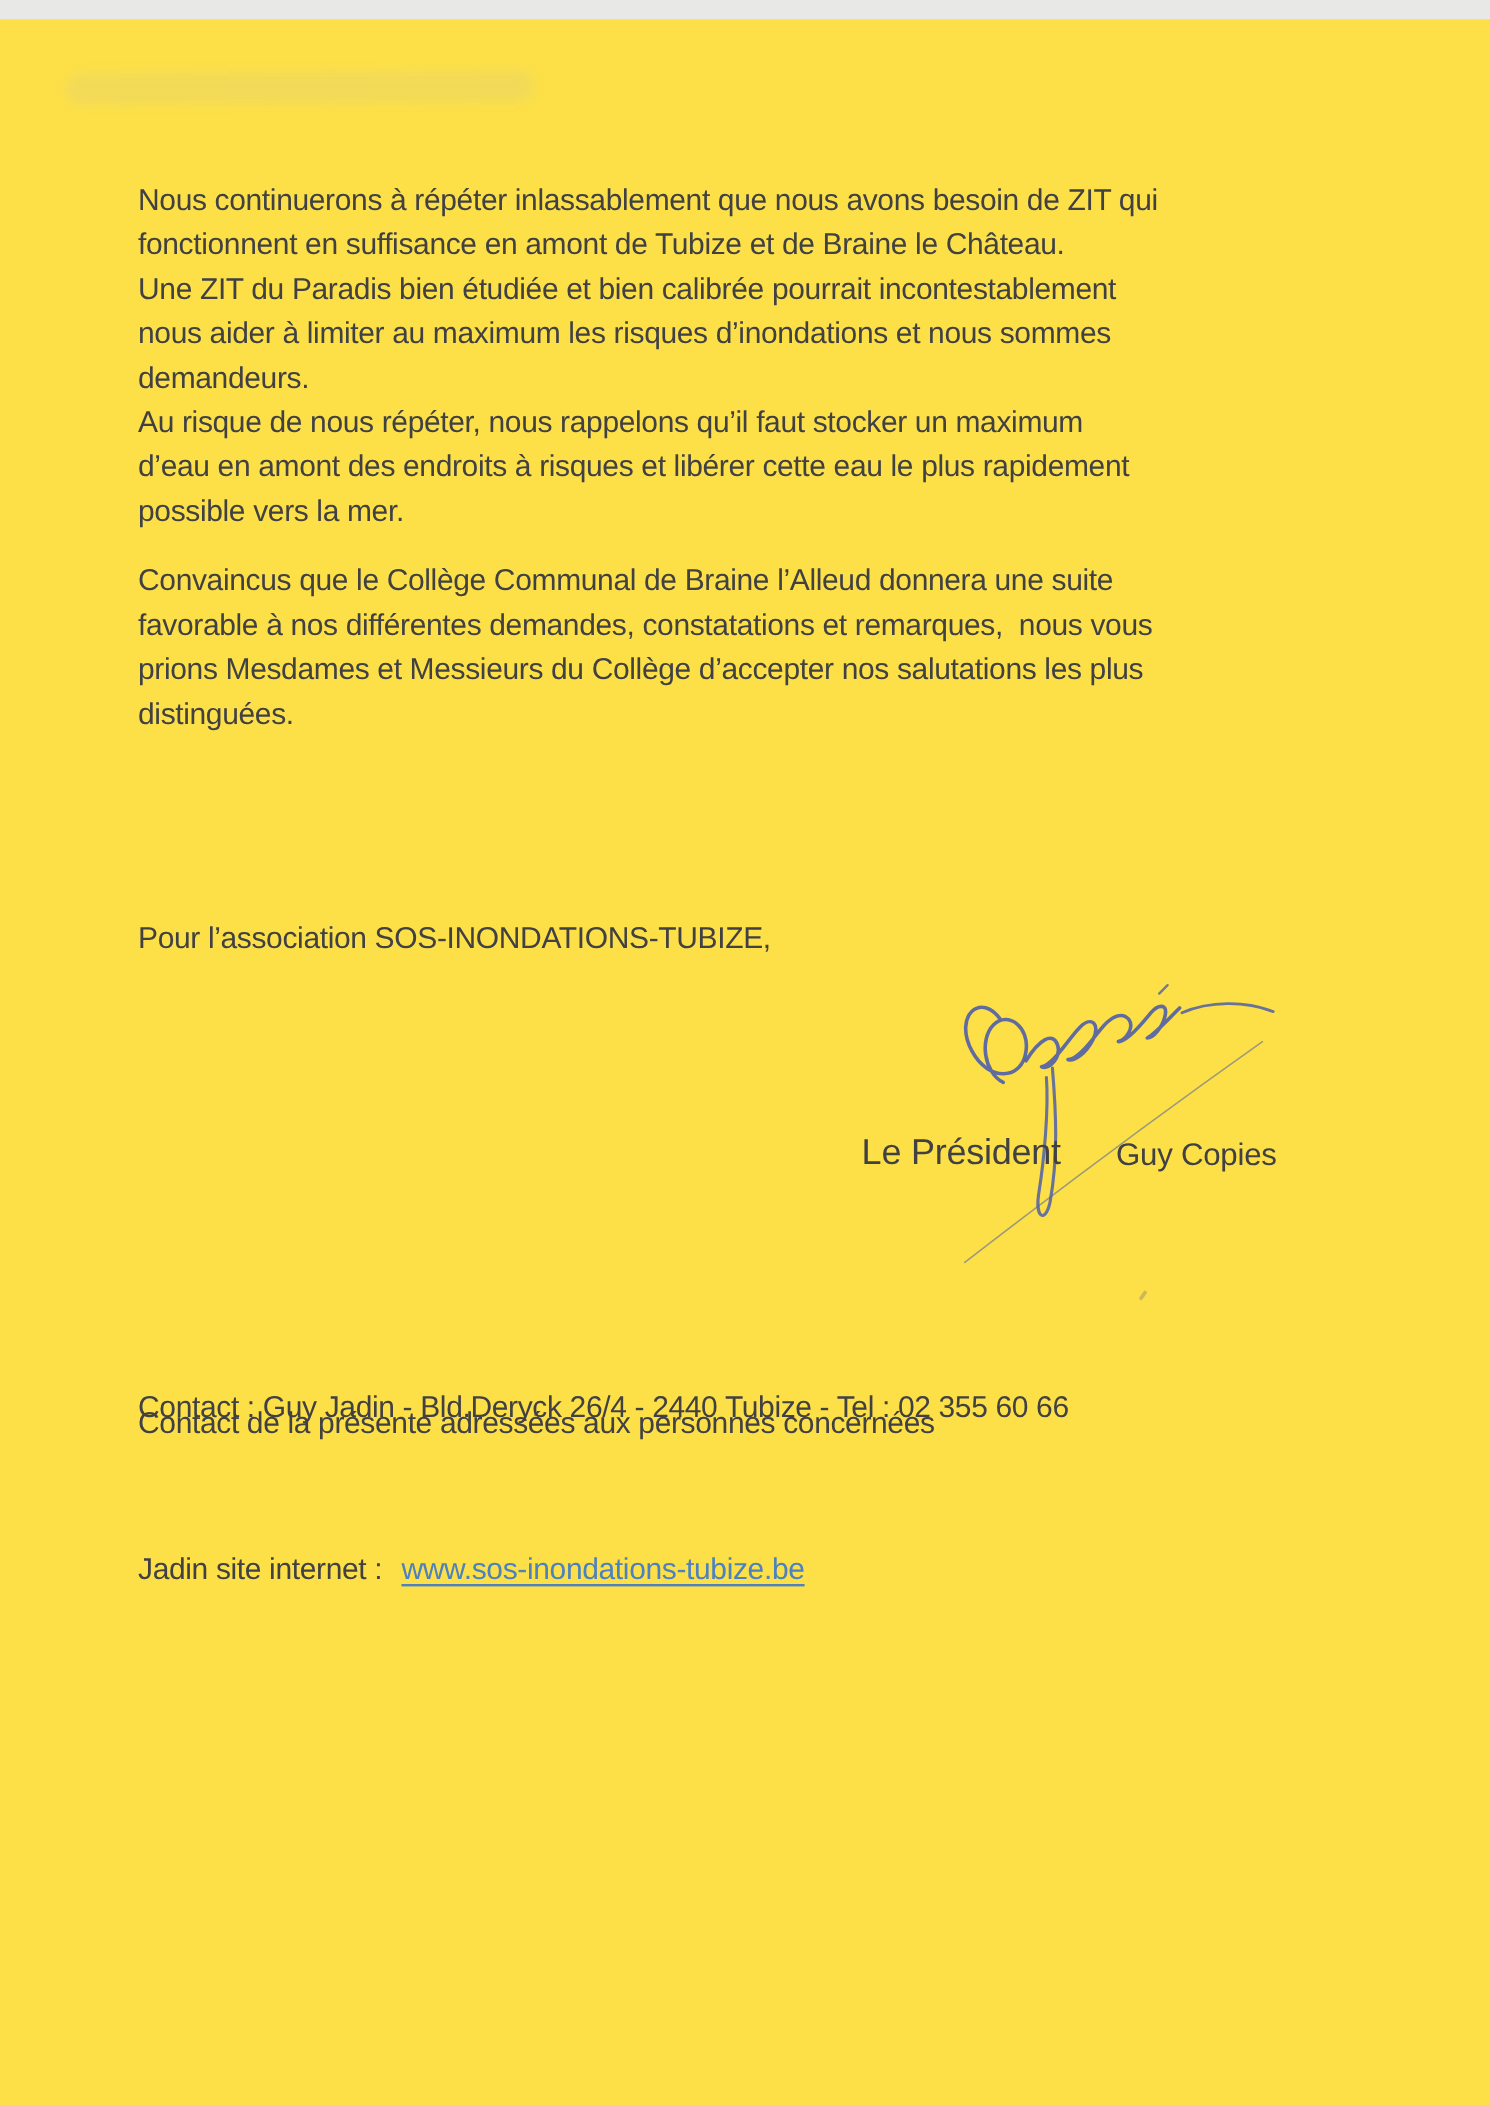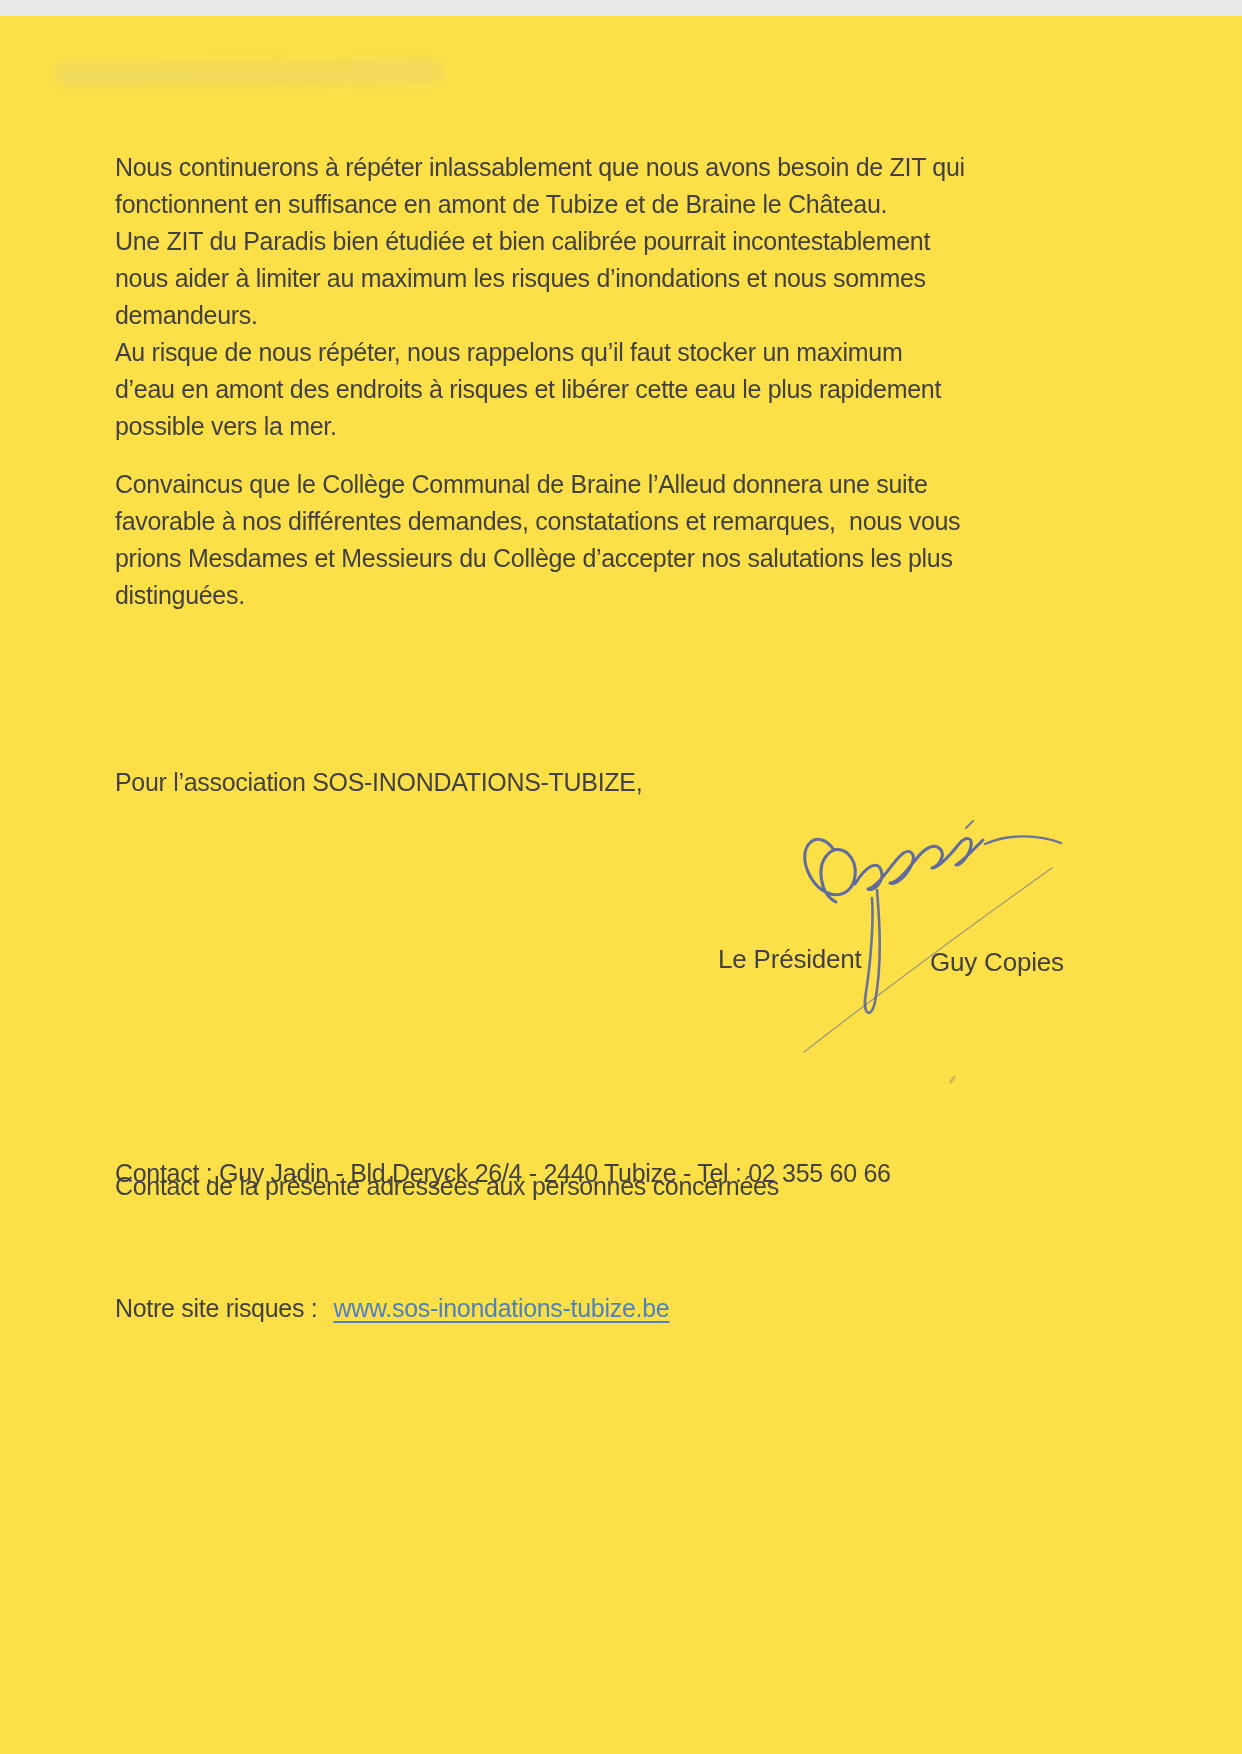--- a/index.html
+++ b/index.html
@@ -18,21 +18,21 @@
     left: 115px;
     font-size: 25px;
     line-height: 37px;
     letter-spacing: -0.3px;
     white-space: pre;
   }
   .line { white-space: pre; }
   .para1 { top: 133px; }
   .para2 { top: 450px; }
   .closing { top: 748px; }
-  .sig-role  { position: absolute; left: 718px; top: 928px; font-size: 26px; letter-spacing: -0.2px; }
+  .sig-role  { position: absolute; left: 718px; top: 928px; font-size: 30px; letter-spacing: -0.2px; }
   .sig-name  { position: absolute; left: 930px; top: 931px; font-size: 26px; letter-spacing: -0.2px; }
   .contact-block { top: 1045px; line-height: 45px; }
   .copies { top: 1152px; }
   .weblink {
     color: #4d82be;
     text-decoration-color: #4d82be;
     text-underline-offset: 4px;
     margin-left: 16px;
     cursor: pointer;
   }
@@ -77,20 +77,20 @@
     <path d="M208,24 l7,-7" stroke-width="2" opacity="0.8" stroke="#4f5fa8"></path>
 
     <path d="M119,86 C122,122 124,160 117,198 C113,216 104,211 108,188 C112,163 116,120 114,94" stroke-width="2.6" opacity="0.85" stroke="#4f5fa8"></path>
   </svg>
 
   <div class="sig-role">Le Président</div>
   <div class="sig-name">Guy Copies</div>
 
   <div class="textblock contact-block">
     <div class="line">Contact : Guy Jadin - Bld.Deryck 26/4 - 2440 Tubize - Tel : 02 355 60 66</div>
-    <div class="line"><span>Notre site risques :</span><a class="weblink" href="www.sos-inondations-tubize.be">www.sos-inondations-tubize.be</a></div>
+    <div class="line"><span>Jadin site internet :</span><a class="weblink" href="www.sos-inondations-tubize.be">www.sos-inondations-tubize.be</a></div>
   </div>
 
   <div class="speck"></div>
 
   <div class="textblock copies">Contact de la présente adressées aux personnes concernées</div>
 
 </div>
 
 </body></html>

